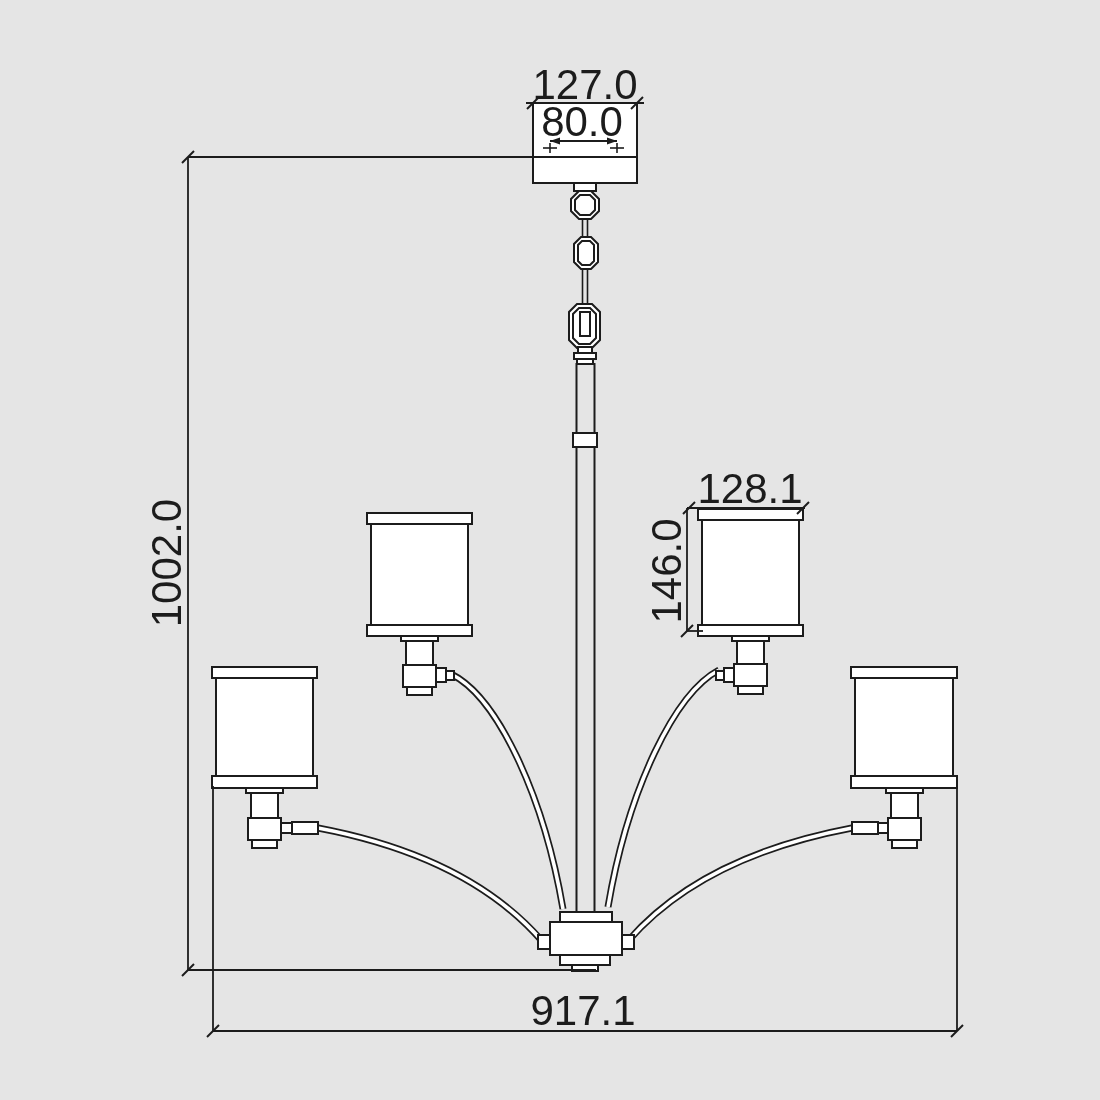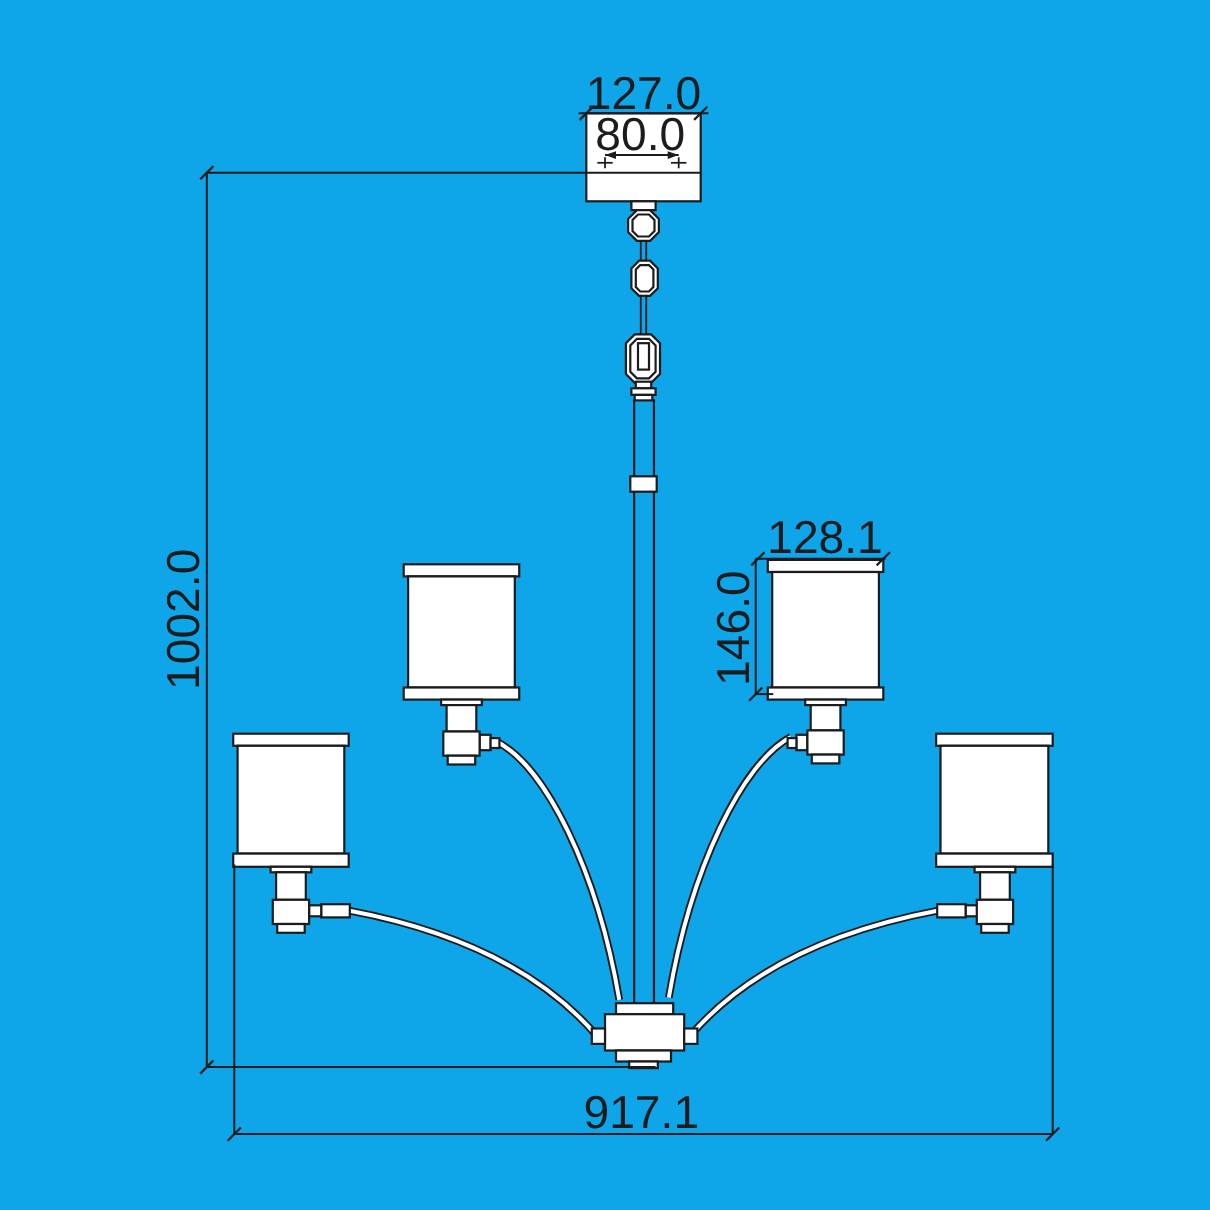--- a/index.html
+++ b/index.html
@@ -1,17 +1,17 @@
 <!DOCTYPE html>
 <html><head>
 <meta charset="utf-8">
 <style>
   html,body{margin:0;padding:0;background:#ffffff;}
   .page{
-    width:1100px;height:1100px;background:#0ea5e9;position:relative;overflow:hidden;
+    width:1100px;height:1100px;background:#e5e5e5;position:relative;overflow:hidden;
     font-family:"Liberation Sans", sans-serif;
   }
   svg{display:block;width:1100px;height:1100px;}
   .shape{fill:#ffffff;stroke:#1c1c1c;stroke-width:2;}
   .ln{stroke:#1c1c1c;stroke-width:2;fill:none;}
   .thin{stroke:#1c1c1c;stroke-width:1.6;fill:none;}
   .dimln{stroke:#1c1c1c;stroke-width:1.8;fill:none;}
   .tick{stroke:#1c1c1c;stroke-width:2;fill:none;}
   .tube-out{stroke:#1c1c1c;stroke-width:7;fill:none;}
   .tube-in{stroke:#ffffff;stroke-width:3.6;fill:none;}

